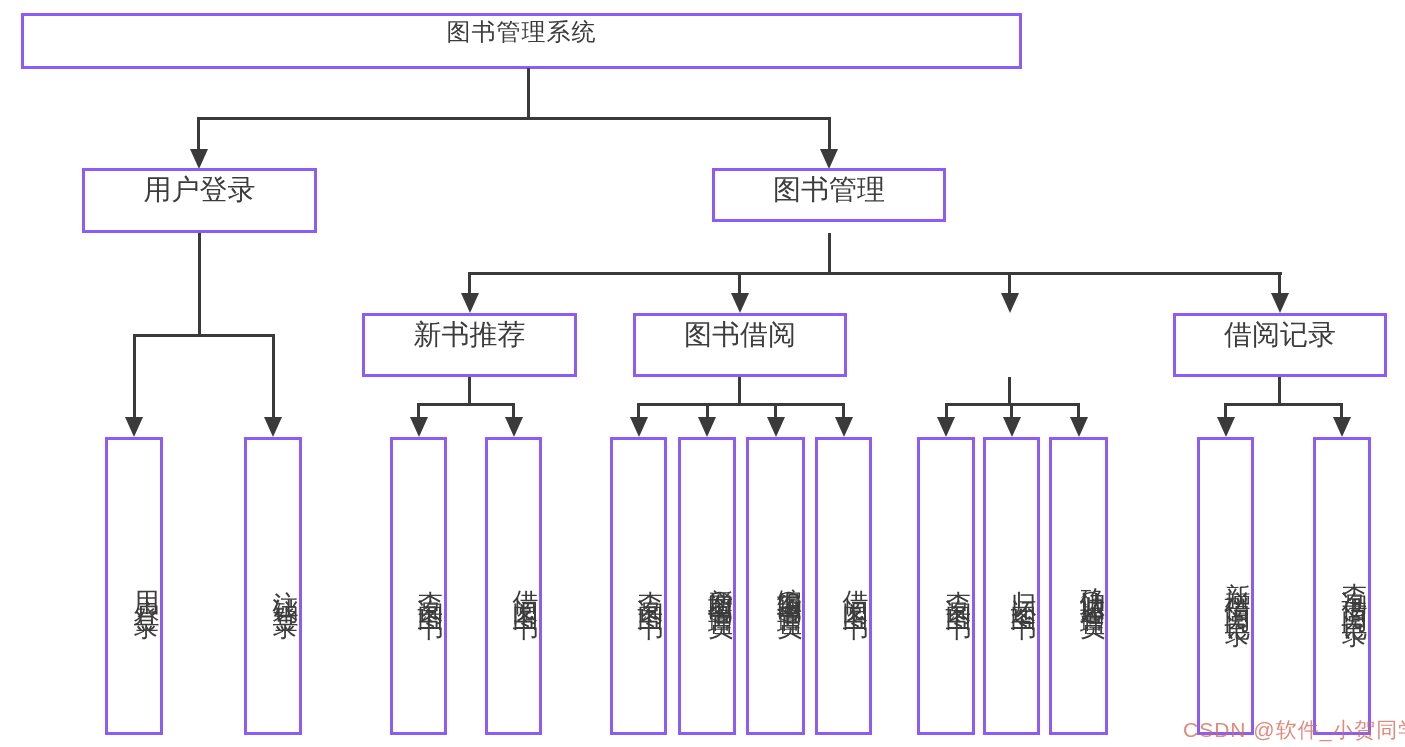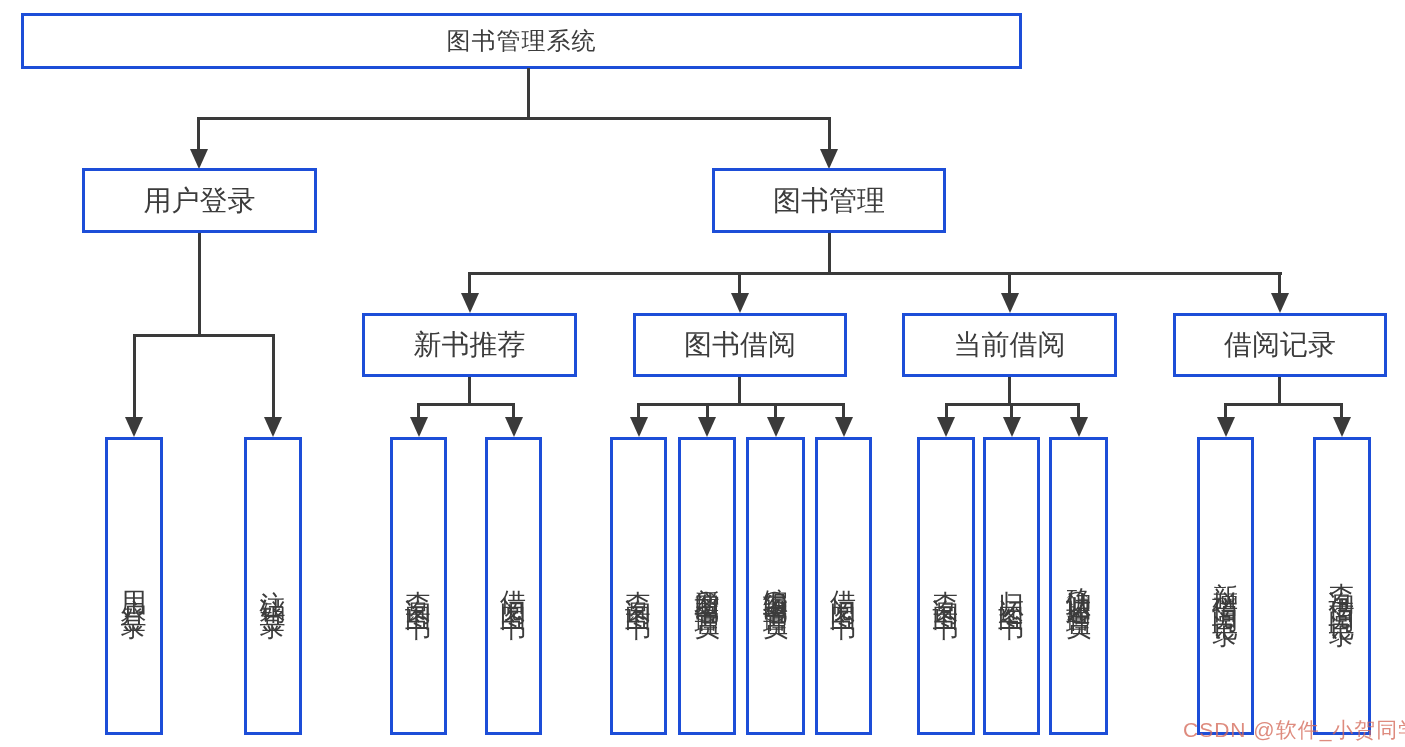--- a/index.html
+++ b/index.html
@@ -5,25 +5,25 @@
   html,body{margin:0;padding:0;background:#fff;}
   .canvas{
     position:relative;
     width:1405px;height:747px;
     background:#ffffff;
     font-family:"Liberation Sans", sans-serif;
     overflow:hidden;
   }
   .node{
     position:absolute;
-    border:3px solid #1d4ed8;
+    border:3px solid #8b5cf6;
     background:#fff;
     box-sizing:border-box;
     display:flex;
-    align-items:center;
+    align-items:flex-start;
     justify-content:center;
     color:#3c3c3c;
     font-size:28px;
     white-space:nowrap;
   }
   .node.title{font-size:24px;letter-spacing:1px;}
   .vnode{
     writing-mode:vertical-rl;
     text-orientation:mixed;
     font-size:26px;
@@ -60,21 +60,21 @@
   <div class="line" style="left:527px;top:68px;width:3px;height:52px"></div>
   <div class="line" style="left:197px;top:117px;width:634px;height:3px"></div>
   <div class="line" style="left:197px;top:117px;width:3px;height:35px"></div>
   <div class="ah" style="left:190px;top:149px"></div>
   <div class="line" style="left:828px;top:117px;width:3px;height:35px"></div>
   <div class="ah" style="left:820px;top:149px"></div>
 
   <div class="node" style="left:82px;top:168px;width:235px;height:65px">
     <span>用户登录</span>
   </div>
-  <div class="node" style="left:712px;top:168px;width:234px;height:65px">
+  <div class="node" style="left:712px;top:168px;width:234px;height:54px">
     <span>图书管理</span>
   </div>
 
   <div class="line" style="left:198px;top:233px;width:3px;height:103px"></div>
   <div class="line" style="left:133px;top:334px;width:141px;height:3px"></div>
   <div class="line" style="left:133px;top:334px;width:3px;height:85px"></div>
   <div class="ah" style="left:125px;top:417px"></div>
   <div class="line" style="left:272px;top:334px;width:3px;height:85px"></div>
   <div class="ah" style="left:264px;top:417px"></div>
 
@@ -87,23 +87,20 @@
   <div class="line" style="left:1008px;top:272px;width:3px;height:23px"></div>
   <div class="ah" style="left:1001px;top:293px"></div>
   <div class="line" style="left:1278px;top:272px;width:3px;height:23px"></div>
   <div class="ah" style="left:1271px;top:293px"></div>
 
   <div class="node" style="left:633px;top:313px;width:214px;height:64px">
     <span>图书借阅</span>
   </div>
   <div class="node" style="left:362px;top:313px;width:215px;height:64px">
     <span>新书推荐</span>
-  </div>
-  <div class="node" style="left:902px;top:313px;width:215px;height:64px">
-    <span>当前借阅</span>
   </div>
   <div class="node" style="left:1173px;top:313px;width:214px;height:64px">
     <span>借阅记录</span>
   </div>
 
   <div class="line" style="left:468px;top:377px;width:3px;height:28px"></div>
   <div class="line" style="left:417px;top:403px;width:98px;height:3px"></div>
   <div class="line" style="left:417px;top:403px;width:3px;height:17px"></div>
   <div class="ah" style="left:410px;top:417px"></div>
   <div class="line" style="left:512px;top:403px;width:3px;height:17px"></div>

